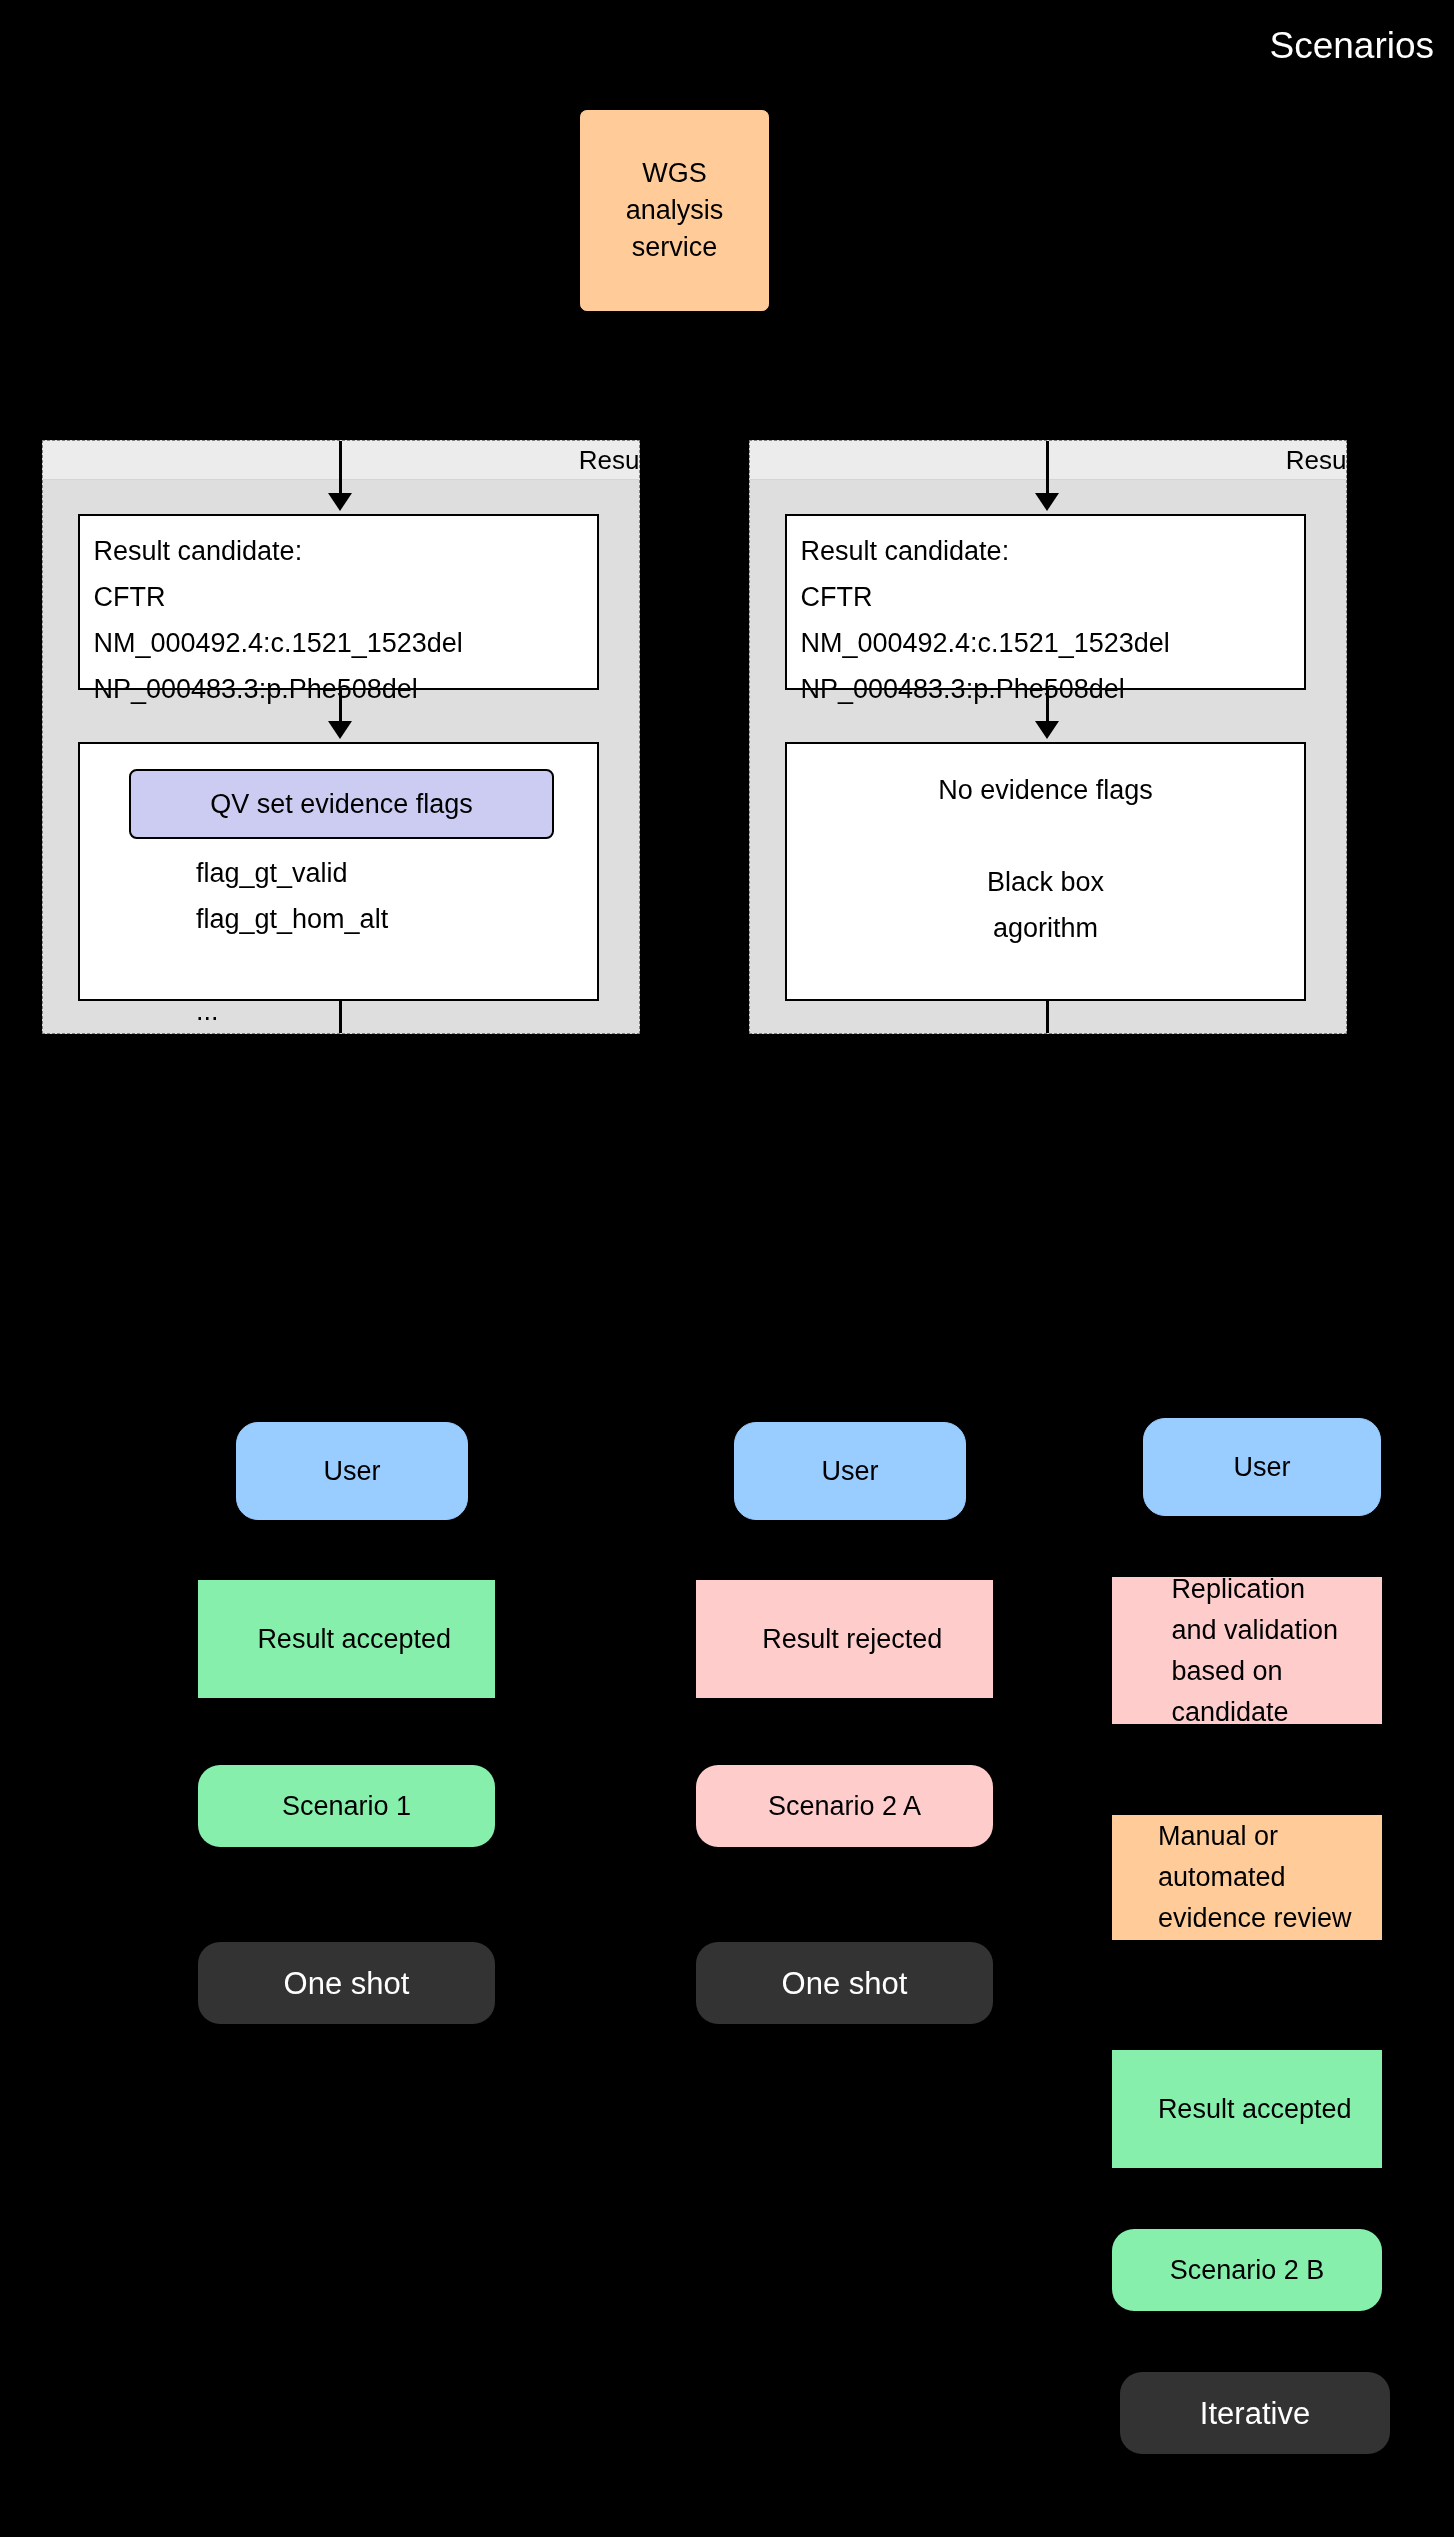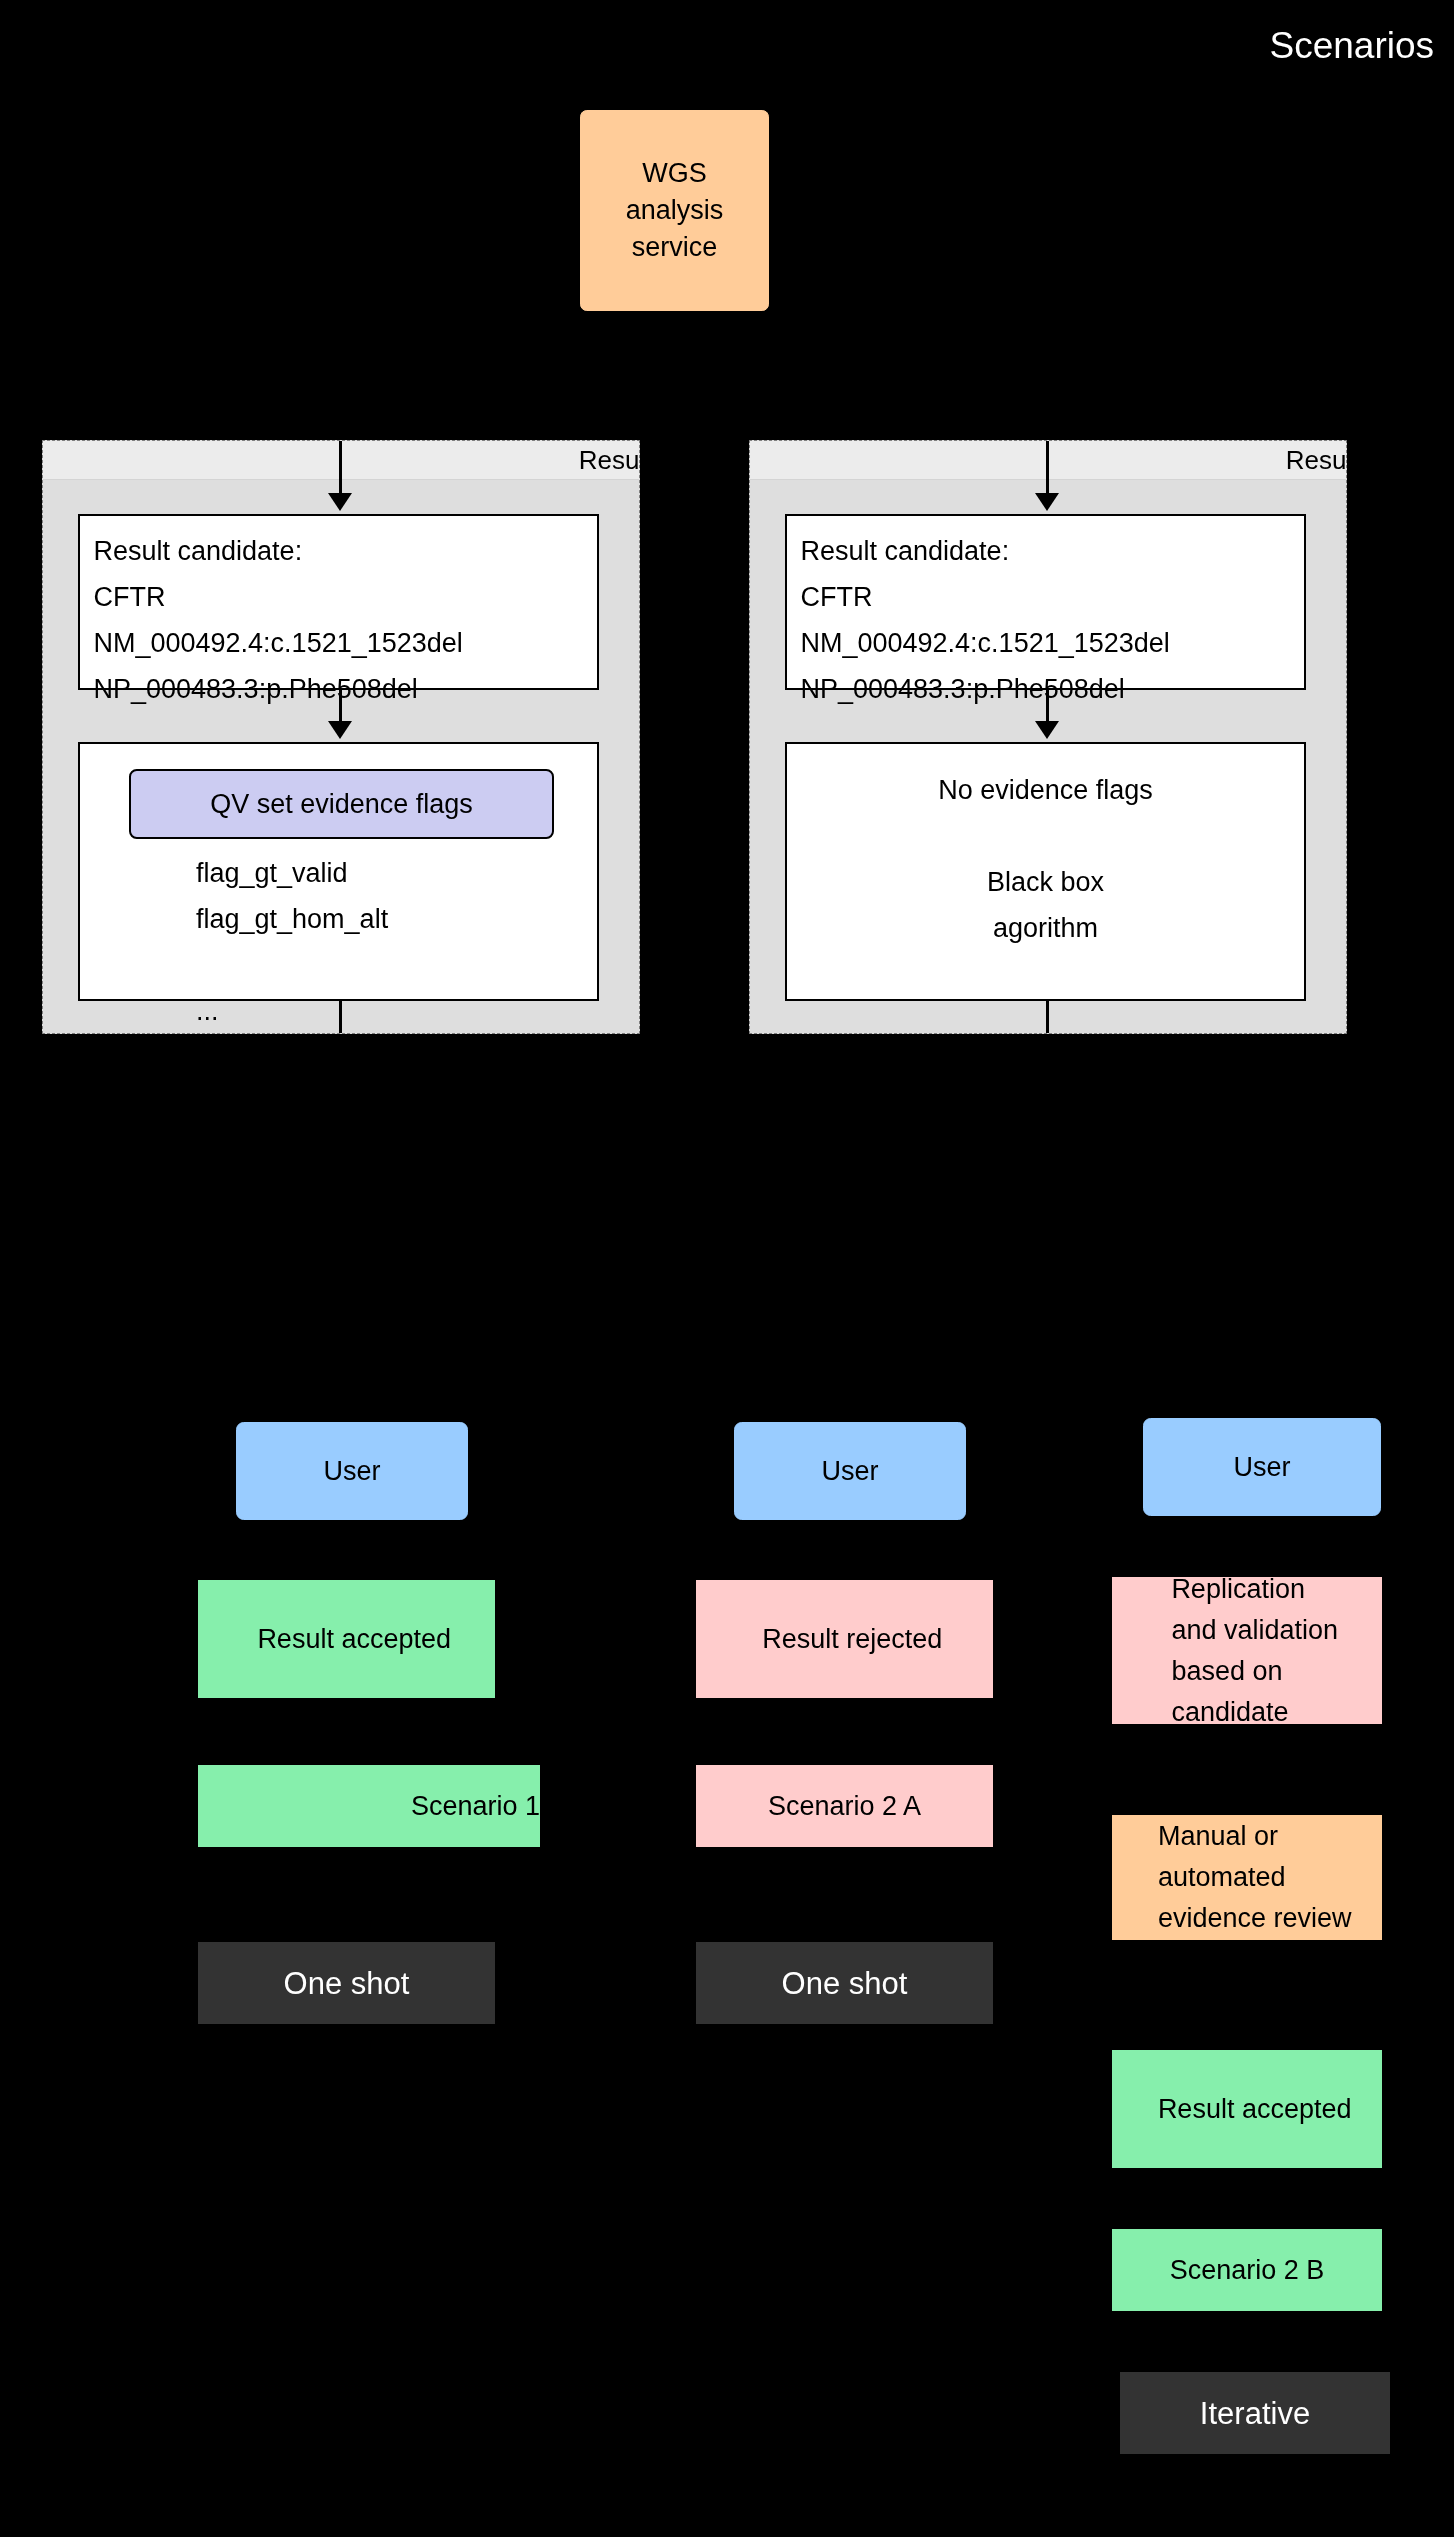--- a/index.html
+++ b/index.html
@@ -144,21 +144,21 @@
 
   
   .sbox {
     position: absolute;
     box-sizing: border-box;
     display: flex;
     align-items: center;
     font-size: 27px;
     line-height: 39px;
   }
-  .sbox.center { justify-content: center; text-align: center; }
+  .sbox.center { justify-content: center; text-align: center; border-radius: 22px; }
   .sbox.left   { justify-content: center; text-align: left; padding-left: 15.4px; }
   .sbox-inner { white-space: pre-line; }
 
   .user-box {
     background: #99ccff;
     border: 1px solid #99ccff;
     border-radius: 7.7px;
   }
   .green-box  { background: #86efac; }
   .pink-box   { background: #ffcccc; }
@@ -238,21 +238,21 @@
 
     <div class="vline" style="left:296px; top:560px; height:35px;"></div>
   </div>
 
   <div class="sbox user-box center" style="left:236px; top:1422px; width:232px; height:98px;">
     <span class="sbox-inner">User</span>
   </div>
   <div class="sbox green-box left" style="left:198px; top:1580px; width:297px; height:118px;">
     <span class="sbox-inner">Result accepted</span>
   </div>
-  <div class="sbox green-box center" style="left:198px; top:1765px; width:342px; height:82px;justify-content:flex-end;">
+  <div class="sbox green-box center" style="left:198px; top:1765px; width:297px; height:82px;">
     <span class="sbox-inner">Scenario 1</span>
   </div>
   <div class="sbox dark-box center" style="left:198px; top:1942px; width:297px; height:82px;">
     <span class="sbox-inner">One shot</span>
   </div>
 
   <div class="sbox user-box center" style="left:734px; top:1422px; width:232px; height:98px;">
     <span class="sbox-inner">User</span>
   </div>
   <div class="sbox pink-box left" style="left:696px; top:1580px; width:297px; height:118px;">

